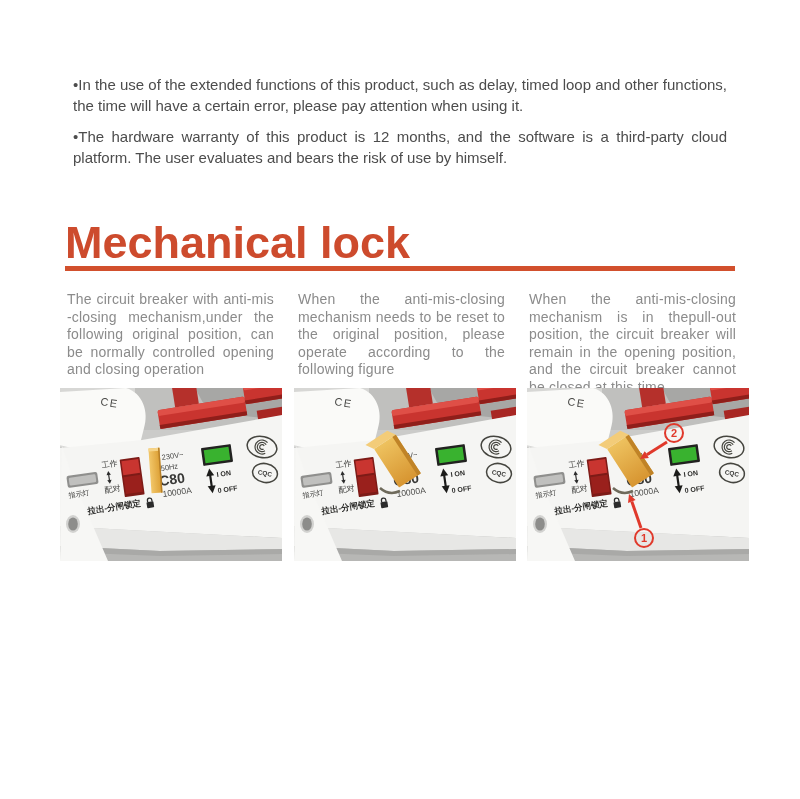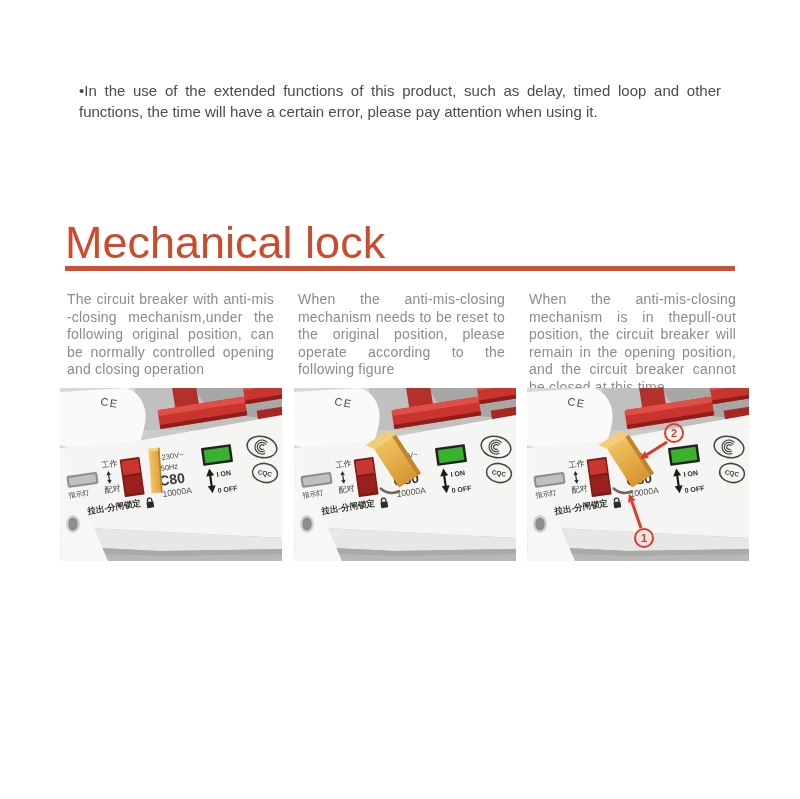--- a/index.html
+++ b/index.html
@@ -5,24 +5,24 @@
   html,body{margin:0;padding:0;}
   body{
     width:800px;height:799px;position:relative;background:#ffffff;
     font-family:"Liberation Sans","DejaVu Sans",sans-serif;
     overflow:hidden;
   }
   .disclaimer{
     position:absolute;left:63px;top:64px;width:674px;
     font-size:15px;line-height:21px;color:#4c4c4c;text-align:justify;
   }
-  .disclaimer p{margin:16px;}
+  .disclaimer p{margin:10px;}
   .section-title{
     position:absolute;left:65px;top:220px;margin:0;
-    font-size:45px;line-height:45px;font-weight:normal;color:#cd4b2d;
+    font-size:45px;line-height:45px;font-weight:bold;color:#cd4b2d;
     letter-spacing:0;
   }
   .rule{
     position:absolute;left:65px;top:266px;width:670px;height:5px;
     background:#d2502d;
   }
   .cols{
     position:absolute;left:63px;top:287px;width:677px;
     display:flex;gap:16px;
   }
@@ -49,20 +49,21 @@
       <stop offset="0" stop-color="#eec25f"></stop>
         <stop offset="1" stop-color="#d79531"></stop>
     </linearGradient>
   </defs>
 </svg>
 
 <main>
 
   <section class="disclaimer">
     <p>•In the use of the extended functions of this product, such as delay, timed loop and other functions, the time will have a certain error, please pay attention when using it.</p>
+    <p>•The hardware warranty of this product is 12 months, and the software is a third-party cloud platform. The user evaluates and bears the risk of use by himself.</p>
   </section>
 
   <h1 class="section-title">Mechanical lock</h1>
   <div class="rule"></div>
 
   <div class="cols">
     <p class="col">The circuit breaker with anti-mis -closing mechanism,under the following original position, can be normally controlled opening and closing operation</p>
     <p class="col">When the anti-mis-closing mechanism needs to be reset to the original position, please operate according to the following figure</p>
     <p class="col">When the anti-mis-closing mechanism is in thepull-out position, the circuit breaker will remain in the opening position, and the circuit breaker cannot be closed at this time</p>
   </div>

